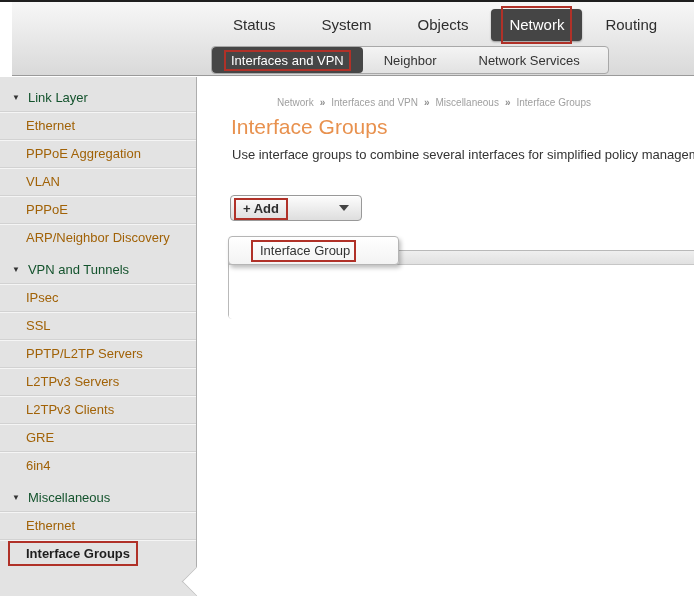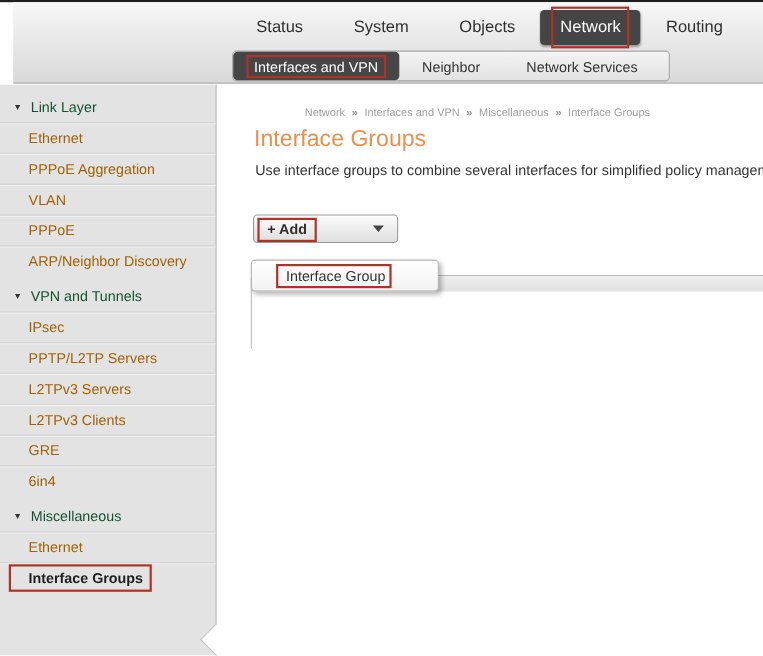--- a/index.html
+++ b/index.html
@@ -147,20 +147,21 @@
     <div class="side-item">VLAN</div>
     <div class="side-item">PPPoE</div>
     <div class="side-item">ARP/Neighbor Discovery</div>
   </div>
   <div class="side-section">
     <div class="side-header">
       <span class="tri">▼</span>
       <span class="hlabel">VPN and Tunnels</span>
     </div>
     <div class="side-item">IPsec</div>
+    <div class="side-item">SSL</div>
     <div class="side-item">PPTP/L2TP Servers</div>
     <div class="side-item">L2TPv3 Servers</div>
     <div class="side-item">L2TPv3 Clients</div>
     <div class="side-item">GRE</div>
     <div class="side-item">6in4</div>
   </div>
   <div class="side-section">
     <div class="side-header">
       <span class="tri">▼</span>
       <span class="hlabel">Miscellaneous</span>

